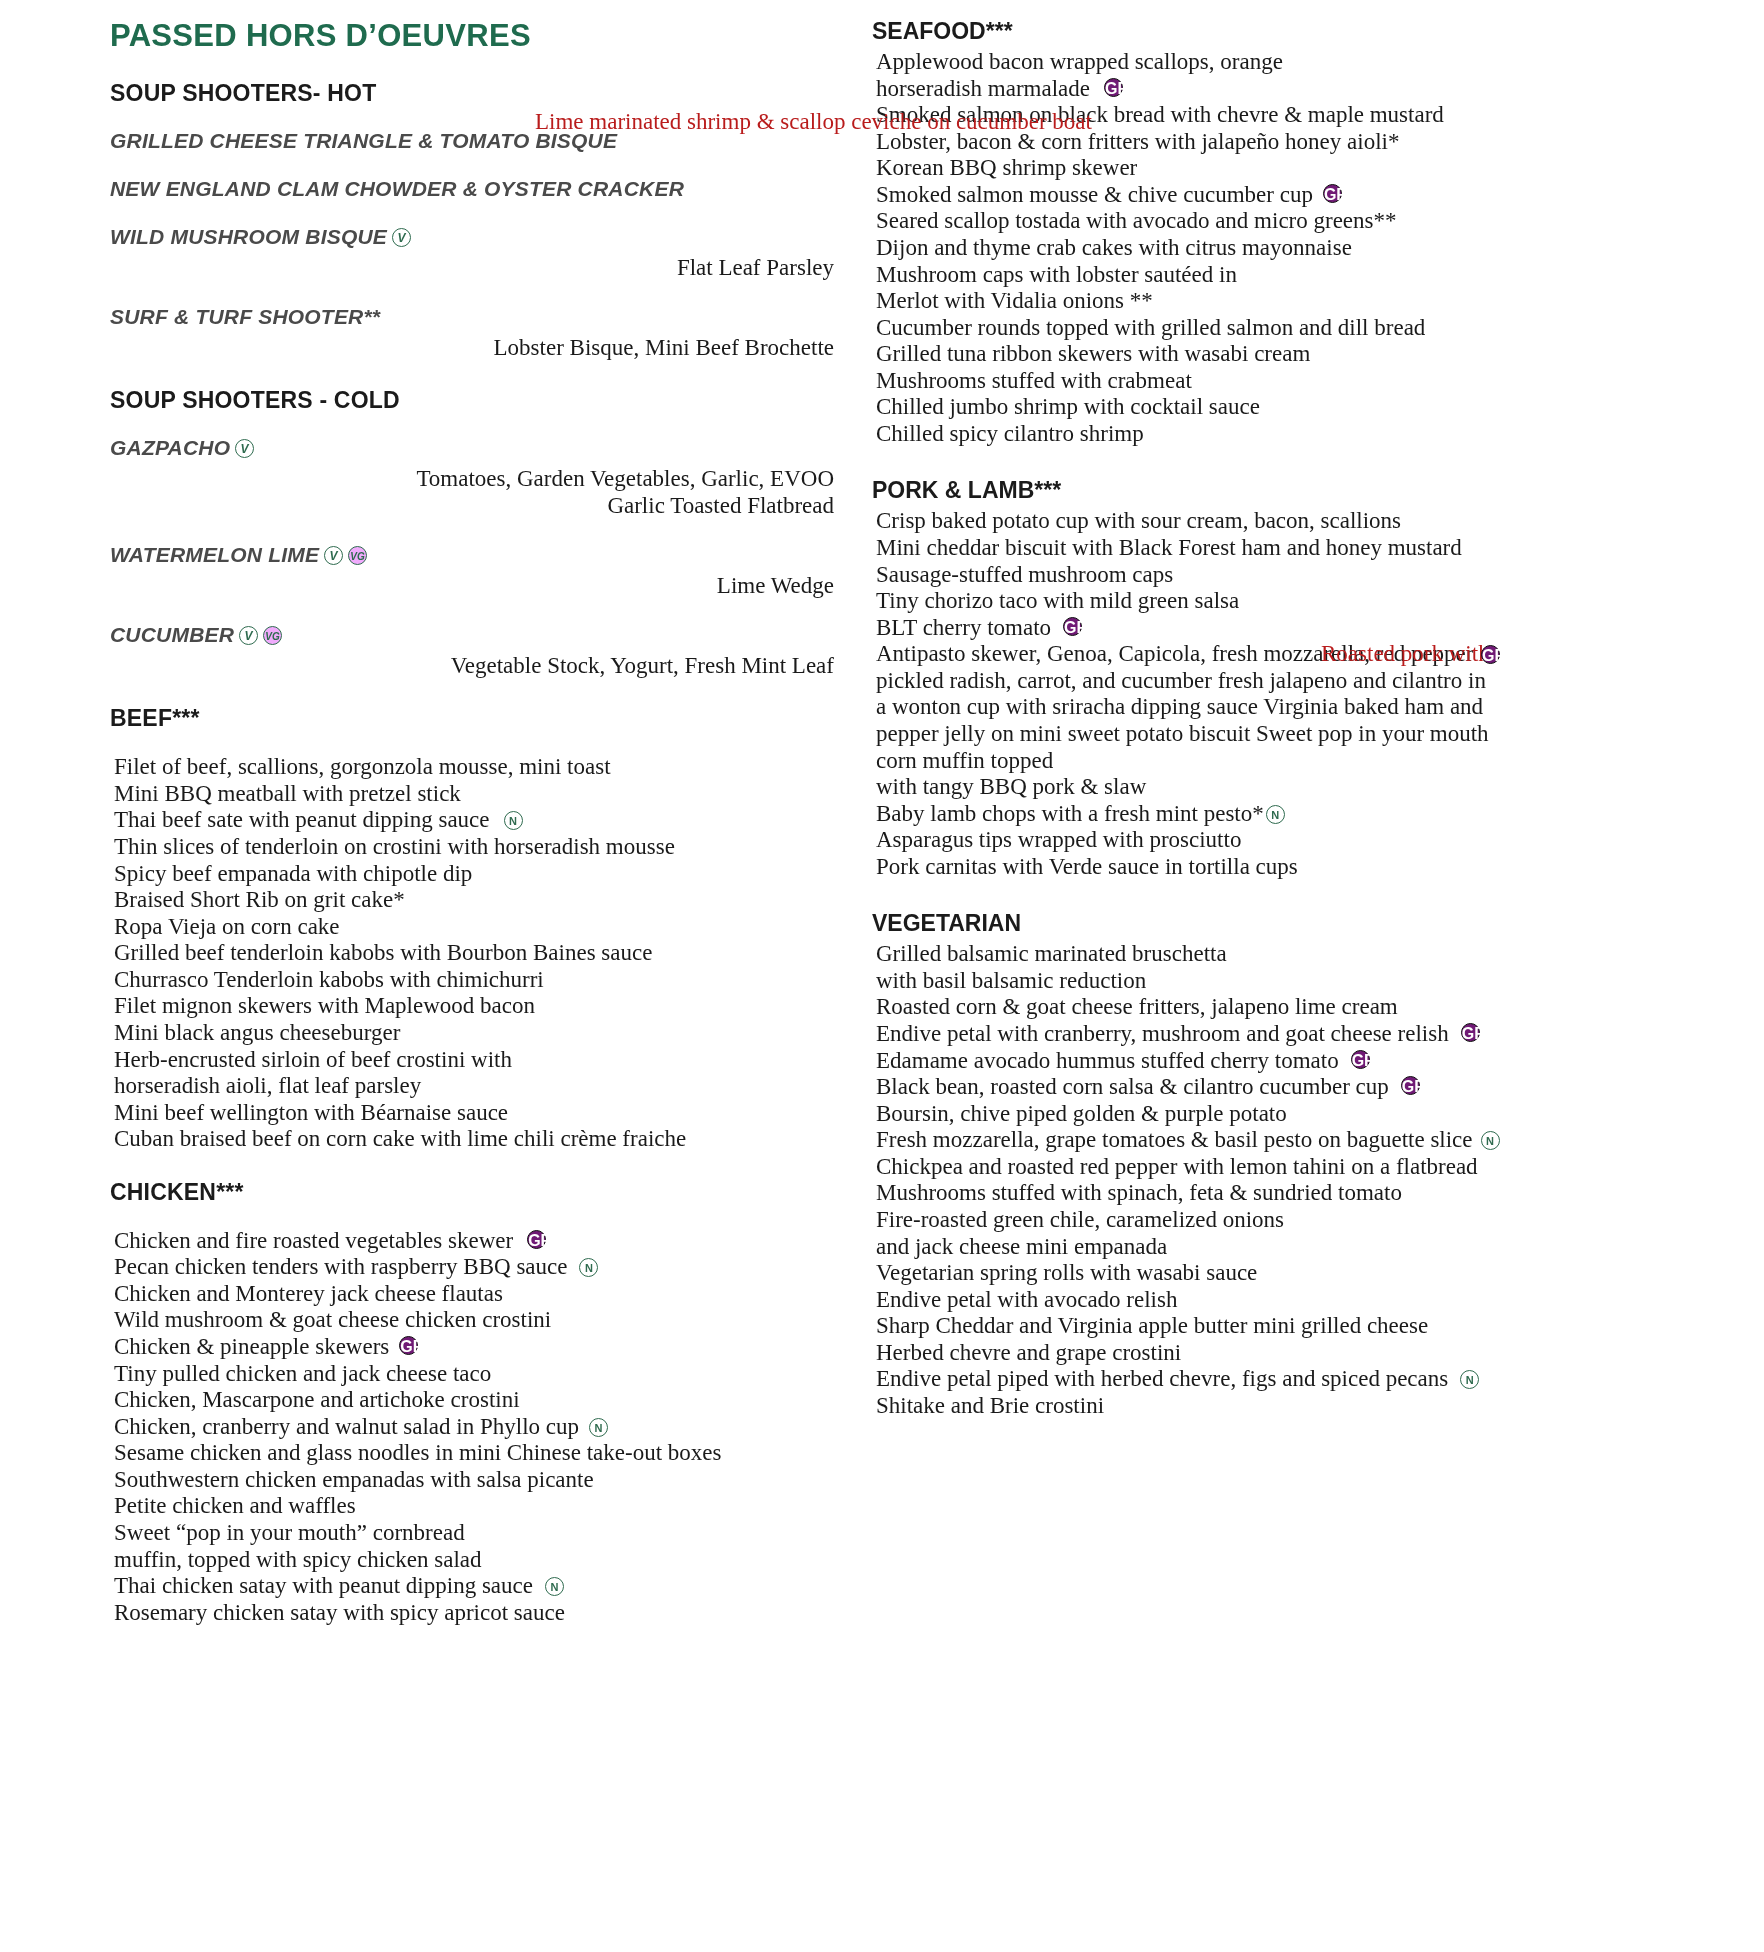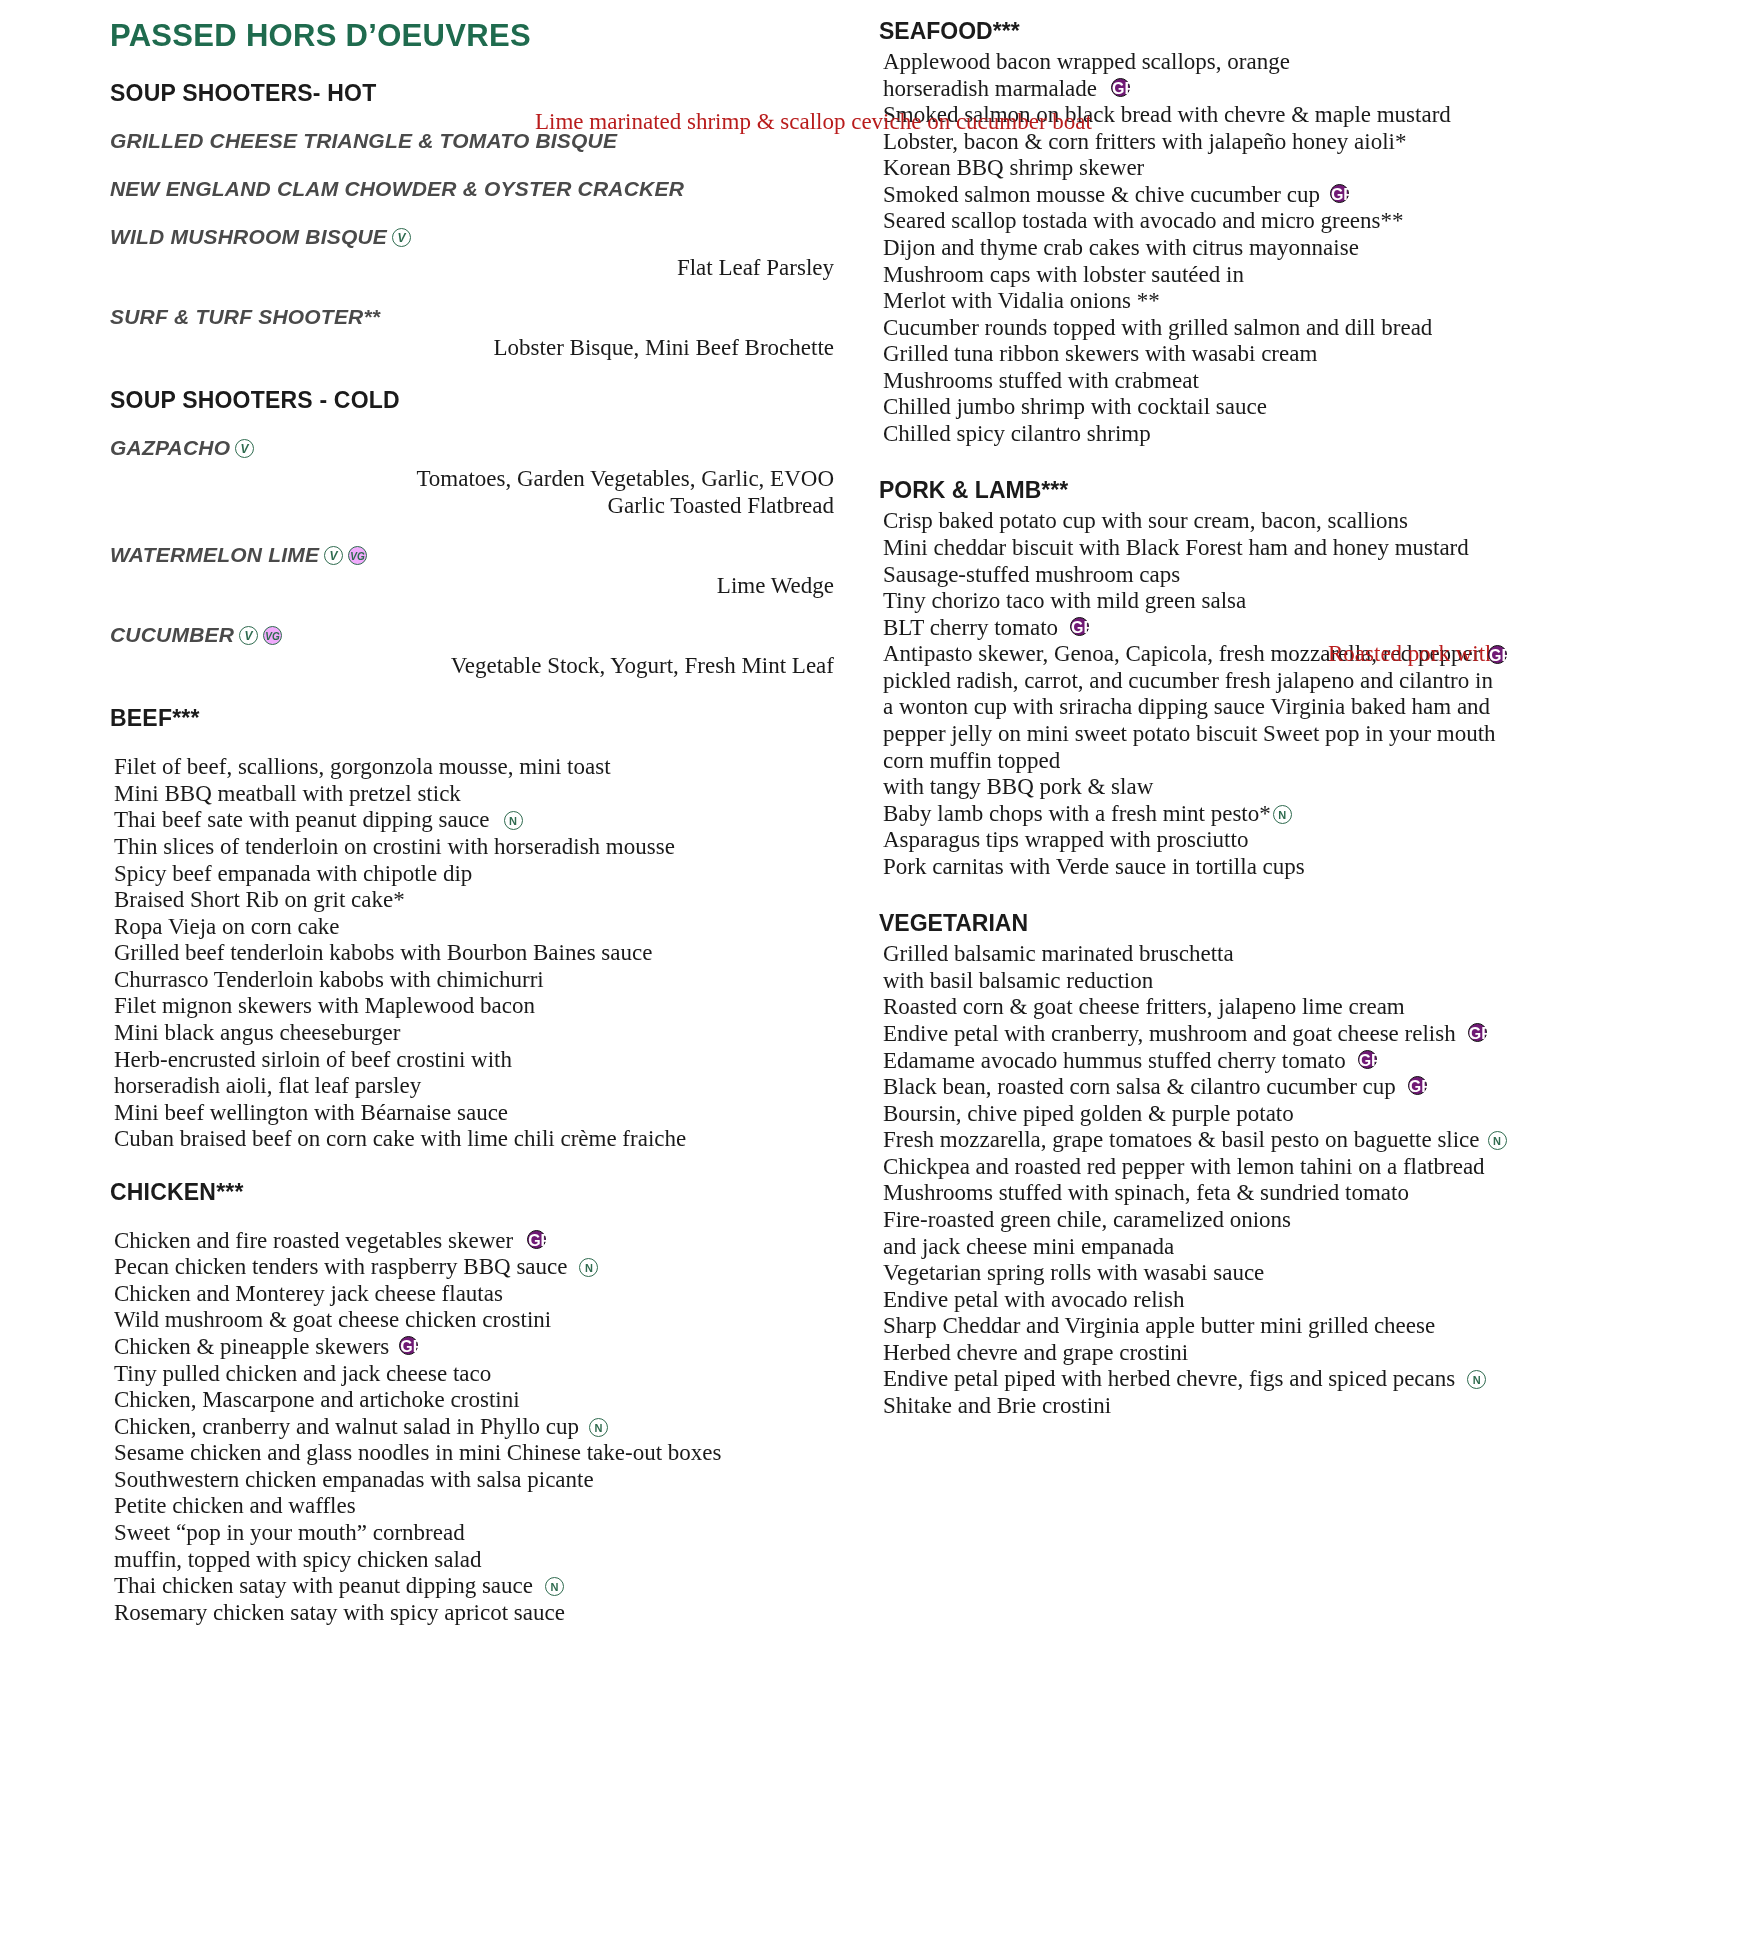--- a/index.html
+++ b/index.html
@@ -16,21 +16,21 @@
   .page {
     position: relative;
     width: 1764px;
     min-height: 1952px;
     box-sizing: border-box;
     padding: 18px 34px 20px 34px;
   }
   .columns {
     display: flex;
     align-items: flex-start;
-    gap: 15px;
+    gap: 8px;
   }
   .col-left {
     width: 800px;
     flex: 0 0 800px;
     padding-left: 76px;
     box-sizing: border-box;
   }
   .col-right {
     width: 860px;
     flex: 0 0 860px;

